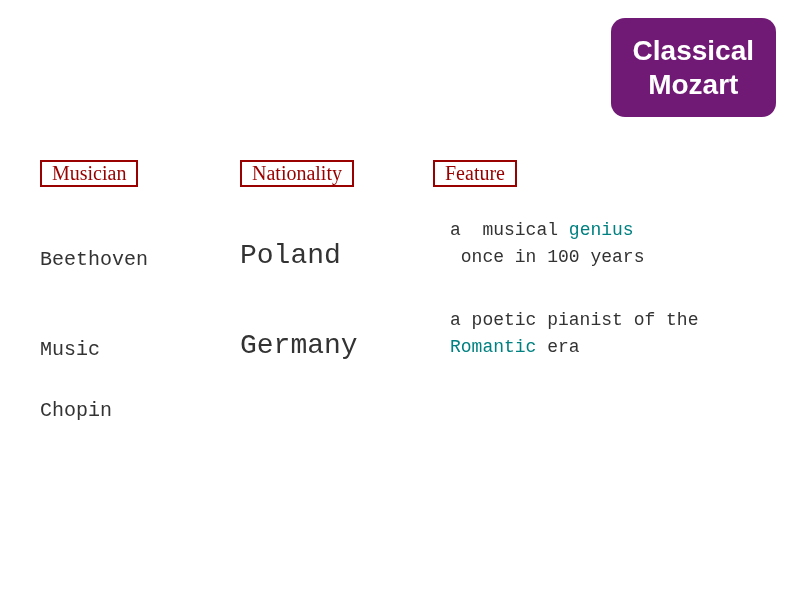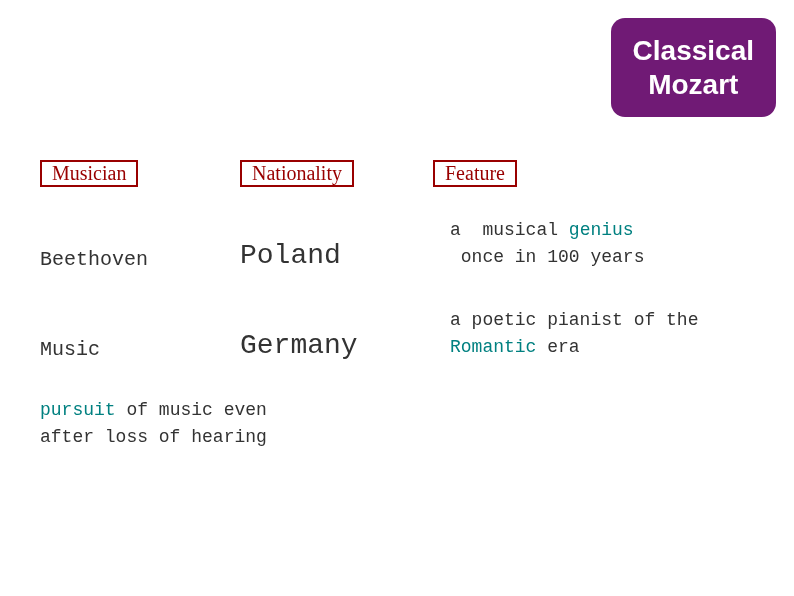--- a/index.html
+++ b/index.html
@@ -148,19 +148,16 @@
   <div class="data-row">
     <div class="cell-musician">Music</div>
     <div class="cell-nationality">Germany</div>
     <div class="cell-feature">
       a poetic pianist of the<br>
       <span class="highlight-teal-underline">Romantic</span> era
     </div>
   </div>
 
   <div class="data-row">
-    <div class="cell-feature">
-      <span class="highlight-teal-underline">pursuit</span> of music even<br>
-      after loss of hearing
-    </div>
+    <div class="cell-musician">Chopin</div>
   </div>
 
 </div>
 
 </body></html>

